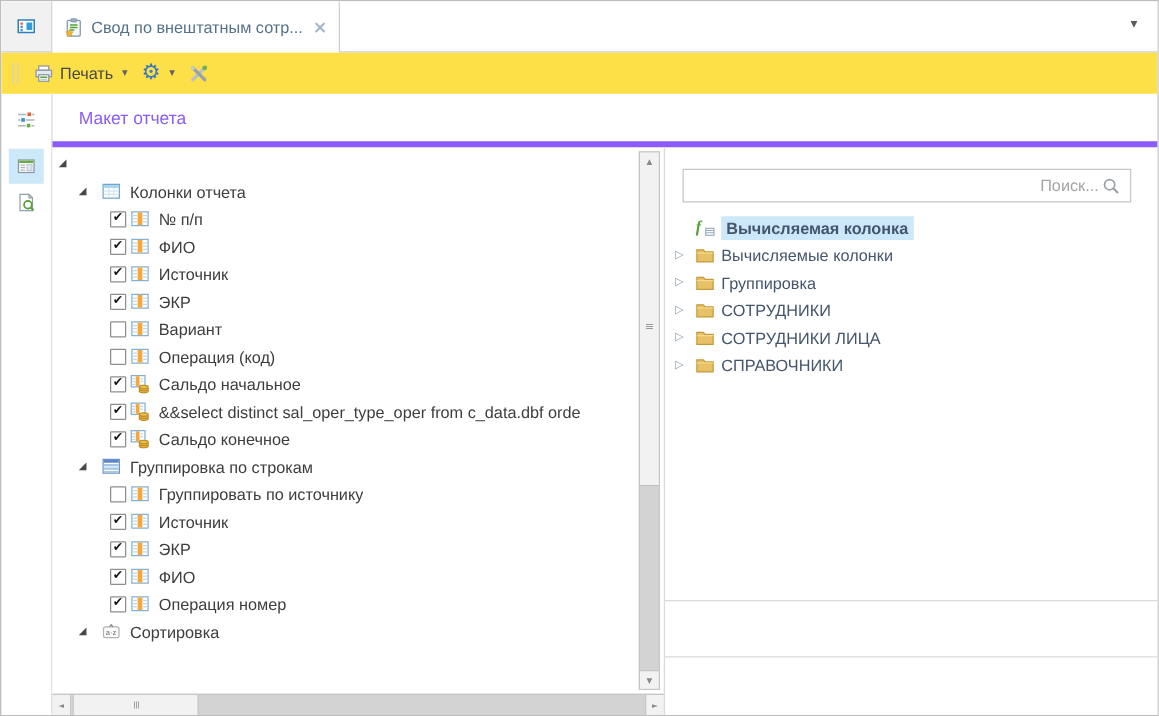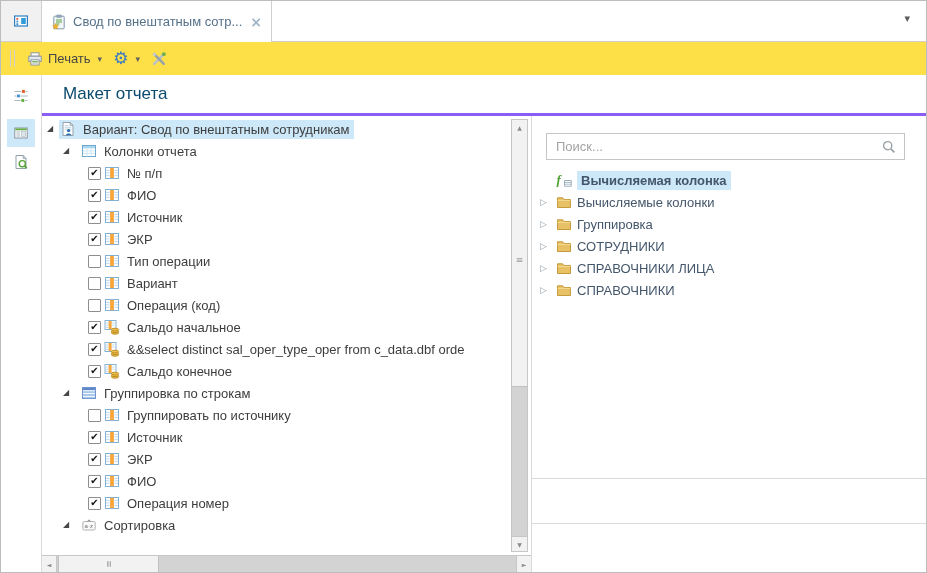--- a/index.html
+++ b/index.html
@@ -26,21 +26,21 @@
   .caret{font-size:9px;color:#636363;margin:0 8px 0 4px;cursor:pointer;}
   .gear{font-size:17px;line-height:1;color:#3b7ac2;}
 
   
   .body{display:flex;height:497px;}
   .rail{width:40px;flex:0 0 40px;display:flex;flex-direction:column;align-items:center;padding-top:13px;box-sizing:border-box;}
   .rail-item{display:flex;align-items:center;justify-content:center;cursor:pointer;}
   .rail-item.first{margin-bottom:15px;}
   .rail-item.active{width:28px;height:28px;background:#cde8f8;margin-bottom:7px;}
   .content{flex:1;min-width:0;border-left:1px solid #dadada;display:flex;flex-direction:column;}
-  .page-title{height:38px;line-height:38px;padding-left:21px;font-size:17px;color:#0c4a6e;border-bottom:3px solid #8b5cf6;}
+  .page-title{height:38px;line-height:38px;padding-left:21px;font-size:14px;color:#8b5cf6;border-bottom:5px solid #8b5cf6;}
   .panels{flex:1;min-height:0;display:flex;position:relative;}
 
   
   .left-panel{width:490px;flex:0 0 490px;box-sizing:border-box;border-right:1px solid #dadada;position:relative;background:#fff;}
   .tree{position:absolute;left:0;top:0;right:20px;bottom:17px;overflow:hidden;padding-top:2px;}
   .trow{display:flex;align-items:center;height:22px;font-size:13px;white-space:nowrap;cursor:default;}
   .lvl0{padding-left:5px;}
   .lvl1{padding-left:21px;}
   .lvl2{padding-left:46px;}
   .arrow{width:12px;flex:0 0 12px;font-size:8px;color:#474747;line-height:1;}
@@ -68,21 +68,21 @@
     font-size:6px;color:#8a8a8a;cursor:pointer;}
   .hbtn.left{left:0;border-right:1px solid #c6c6c6;}
   .hbtn.right{right:0;border-left:1px solid #c6c6c6;}
   .hthumb{position:absolute;top:0;bottom:0;left:16px;width:99px;background:#f2f2f2;border-left:1px solid #c0c0c0;border-right:1px solid #c0c0c0;
     display:flex;align-items:center;justify-content:center;color:#9a9a9a;font-size:9px;cursor:pointer;}
   .hthumb .rot{transform:rotate(90deg);display:inline-block;}
 
   
   .right-panel{flex:1;min-width:0;position:relative;background:#fff;}
   .search-box{margin:17px 21px 0 14px;height:27px;box-sizing:border-box;border:1px solid #c5c5c5;display:flex;align-items:center;padding:0 7px;}
-  .search-box input{flex:1;border:none;outline:none;font-family:"Liberation Sans",sans-serif;font-size:13px;color:#14532d;background:transparent;}
+  .search-box input{flex:1;border:none;outline:none;font-family:"Liberation Sans",sans-serif;font-size:13px;color:#14532d;background:transparent;text-align:right;}
   .search-box input::placeholder{color:#a4a4a4;}
   .rtree{margin-top:9px;padding-left:8px;}
   .rrow{display:flex;align-items:center;height:22px;font-size:13px;color:#44566b;white-space:nowrap;cursor:default;}
   .hline{position:absolute;left:0;right:0;border-top:1px solid #dadada;}
   .hline1{top:362px;}
   .hline2{top:407px;}
 </style>
 </head>
 <body>
 
@@ -183,32 +183,20 @@
     </div>
 
     <div class="content">
       <div class="page-title">Макет отчета</div>
       <div class="panels">
 
         <div class="left-panel">
           <div class="tree" id="ltree">
               <div class="trow lvl0">
                 <span class="arrow glyph">◢</span>
-                <span class="hl">
-                  <span class="ticon">
-                    <svg viewBox="0 0 16 16">
-                      <path d="M3 1.5h7.2L13 4.3V14.5H3z" fill="#fff" stroke="#93a0aa"></path>
-                      <path d="M10.2 1.5V4.3H13" fill="none" stroke="#93a0aa"></path>
-                      <path d="M4.6 4.5h4M4.6 6.3h6.8M4.6 8.1h6.8" stroke="#b9cfe0" stroke-width="0.9"></path>
-                      <circle cx="8.6" cy="9.6" r="1.7" fill="#2f6fb2"></circle>
-                      <path d="M5.8 14.2c.3-2.3 5.3-2.3 5.6 0z" fill="#2f6fb2"></path>
-                    </svg>
-                  </span>
-                  <span>Вариант: Свод по внештатным сотрудникам</span>
-                </span>
               </div>
               <div class="trow lvl1">
                 <span class="arrow glyph">◢</span>
                 <span class="ticon">
                   <svg viewBox="0 0 16 16">
                     <rect x="1.5" y="2.5" width="13" height="11" fill="#fff" stroke="#6ea7cf"></rect>
                     <rect x="2" y="3" width="12" height="2.4" fill="#abd6ef"></rect>
                     <path d="M2 7.9h12M2 10.4h12M6 5.4v8M10 5.4v8" stroke="#cfe7f6"></path>
                   </svg>
                 </span>
@@ -250,31 +238,20 @@
               <div class="trow lvl2">
                 <span class="cb glyph">✔</span>
                 <span class="ticon">
                   <svg viewBox="0 0 16 16">
                     <rect x="1.5" y="2.5" width="13" height="11" fill="#fff" stroke="#85b1d2"></rect>
                     <rect x="6.1" y="3" width="3.8" height="10" fill="#f6a63b"></rect>
                     <path d="M2 5.4h3.6M2 7.9h3.6M2 10.4h3.6M10.4 5.4h3.6M10.4 7.9h3.6M10.4 10.4h3.6" stroke="#bcd9ec"></path>
                   </svg>
                 </span>
                 <span>ЭКР</span>
-              </div>
-              <div class="trow lvl2">
-                <span class="cb glyph"></span>
-                <span class="ticon">
-                  <svg viewBox="0 0 16 16">
-                    <rect x="1.5" y="2.5" width="13" height="11" fill="#fff" stroke="#85b1d2"></rect>
-                    <rect x="6.1" y="3" width="3.8" height="10" fill="#f6a63b"></rect>
-                    <path d="M2 5.4h3.6M2 7.9h3.6M2 10.4h3.6M10.4 5.4h3.6M10.4 7.9h3.6M10.4 10.4h3.6" stroke="#bcd9ec"></path>
-                  </svg>
-                </span>
-                <span>Тип операции</span>
               </div>
               <div class="trow lvl2">
                 <span class="cb glyph"></span>
                 <span class="ticon">
                   <svg viewBox="0 0 16 16">
                     <rect x="1.5" y="2.5" width="13" height="11" fill="#fff" stroke="#85b1d2"></rect>
                     <rect x="6.1" y="3" width="3.8" height="10" fill="#f6a63b"></rect>
                     <path d="M2 5.4h3.6M2 7.9h3.6M2 10.4h3.6M10.4 5.4h3.6M10.4 7.9h3.6M10.4 10.4h3.6" stroke="#bcd9ec"></path>
                   </svg>
                 </span>
@@ -490,21 +467,21 @@
                 <span>СОТРУДНИКИ</span>
               </div>
               <div class="rrow">
                 <span class="arrow col glyph">▷</span>
                 <span class="ticon" style="margin-right: 5px;">
                   <svg viewBox="0 0 16 16">
                     <path d="M1.5 3.8h5.2l1.4 1.7h6.4v8H1.5z" fill="#e8c066" stroke="#c49a3c"></path>
                     <path d="M1.5 6.4h13" stroke="#f4d98e" stroke-width="1"></path>
                   </svg>
                 </span>
-                <span>СПРАВОЧНИКИ ЛИЦА</span>
+                <span>СОТРУДНИКИ ЛИЦА</span>
               </div>
               <div class="rrow">
                 <span class="arrow col glyph">▷</span>
                 <span class="ticon" style="margin-right: 5px;">
                   <svg viewBox="0 0 16 16">
                     <path d="M1.5 3.8h5.2l1.4 1.7h6.4v8H1.5z" fill="#e8c066" stroke="#c49a3c"></path>
                     <path d="M1.5 6.4h13" stroke="#f4d98e" stroke-width="1"></path>
                   </svg>
                 </span>
                 <span>СПРАВОЧНИКИ</span>

